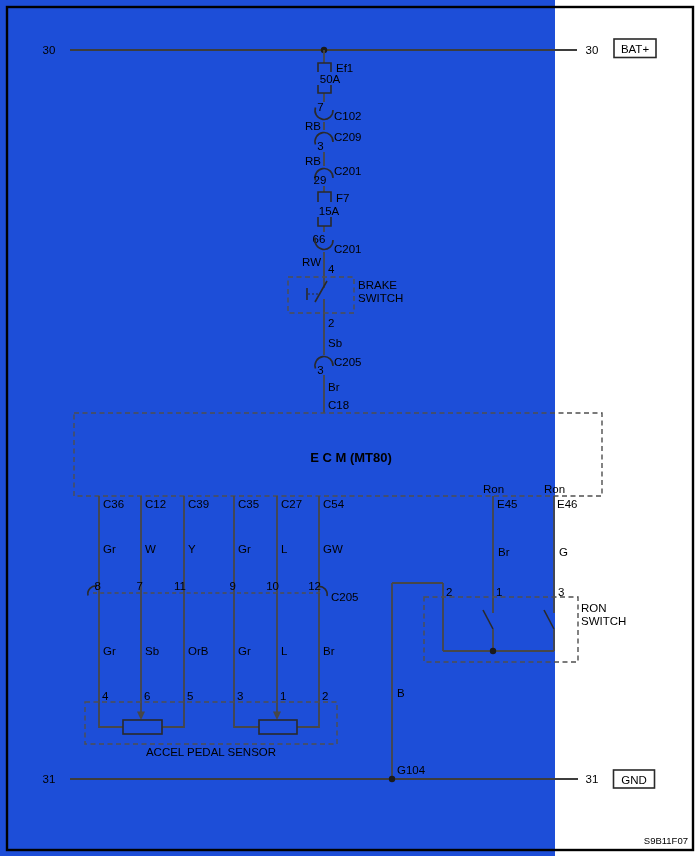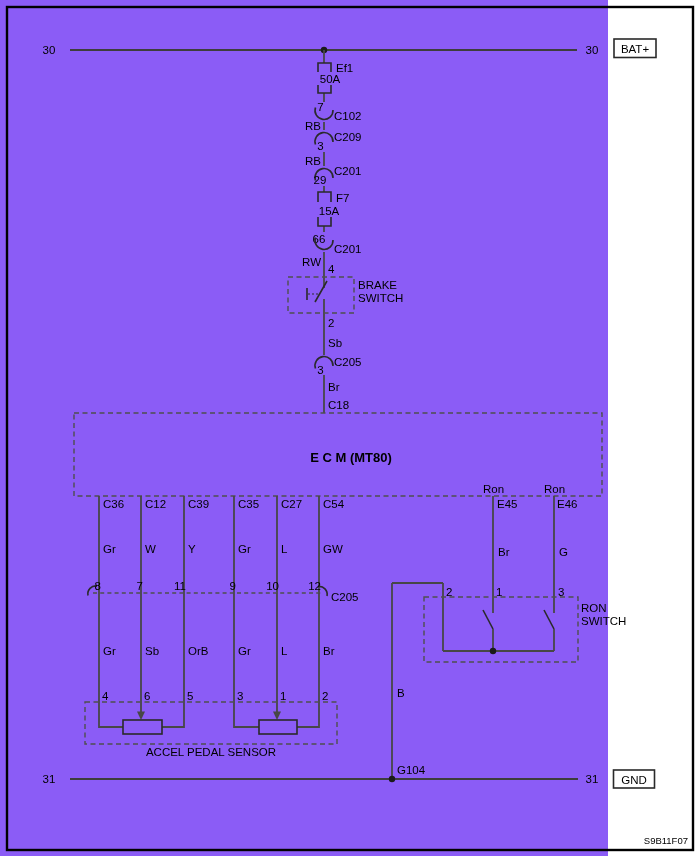--- a/index.html
+++ b/index.html
@@ -1,16 +1,16 @@
 <!DOCTYPE html>
 <html><head>
 <meta charset="utf-8">
 <style>
   html,body { margin:0; padding:0; background:#ffffff; }
-  .page { width:608px; height:856px; position:relative; background:#8b5cf6; }
+  .page { width:555px; height:856px; position:relative; background:#1d4ed8; }
   svg { display:block; }
   svg text { font-family:"Liberation Sans","DejaVu Sans",sans-serif; font-size:11.5px; fill:#000; }
   .t-mid { text-anchor:middle; }
   .t-end { text-anchor:end; }
   .t-ecm { font-size:13px; font-weight:bold; text-anchor:middle; }
   .t-code { font-size:9.5px; text-anchor:end; }
   .rail { stroke:#3d3d3d; stroke-width:2.2; fill:none; }
   .wire { stroke:#474747; stroke-width:1.8; fill:none; }
   .sym  { stroke:#2a2a2a; stroke-width:1.6; fill:none; }
   .dashbox { stroke:#4f4f4f; stroke-width:1.4; fill:none; stroke-dasharray:5 3.5; }

